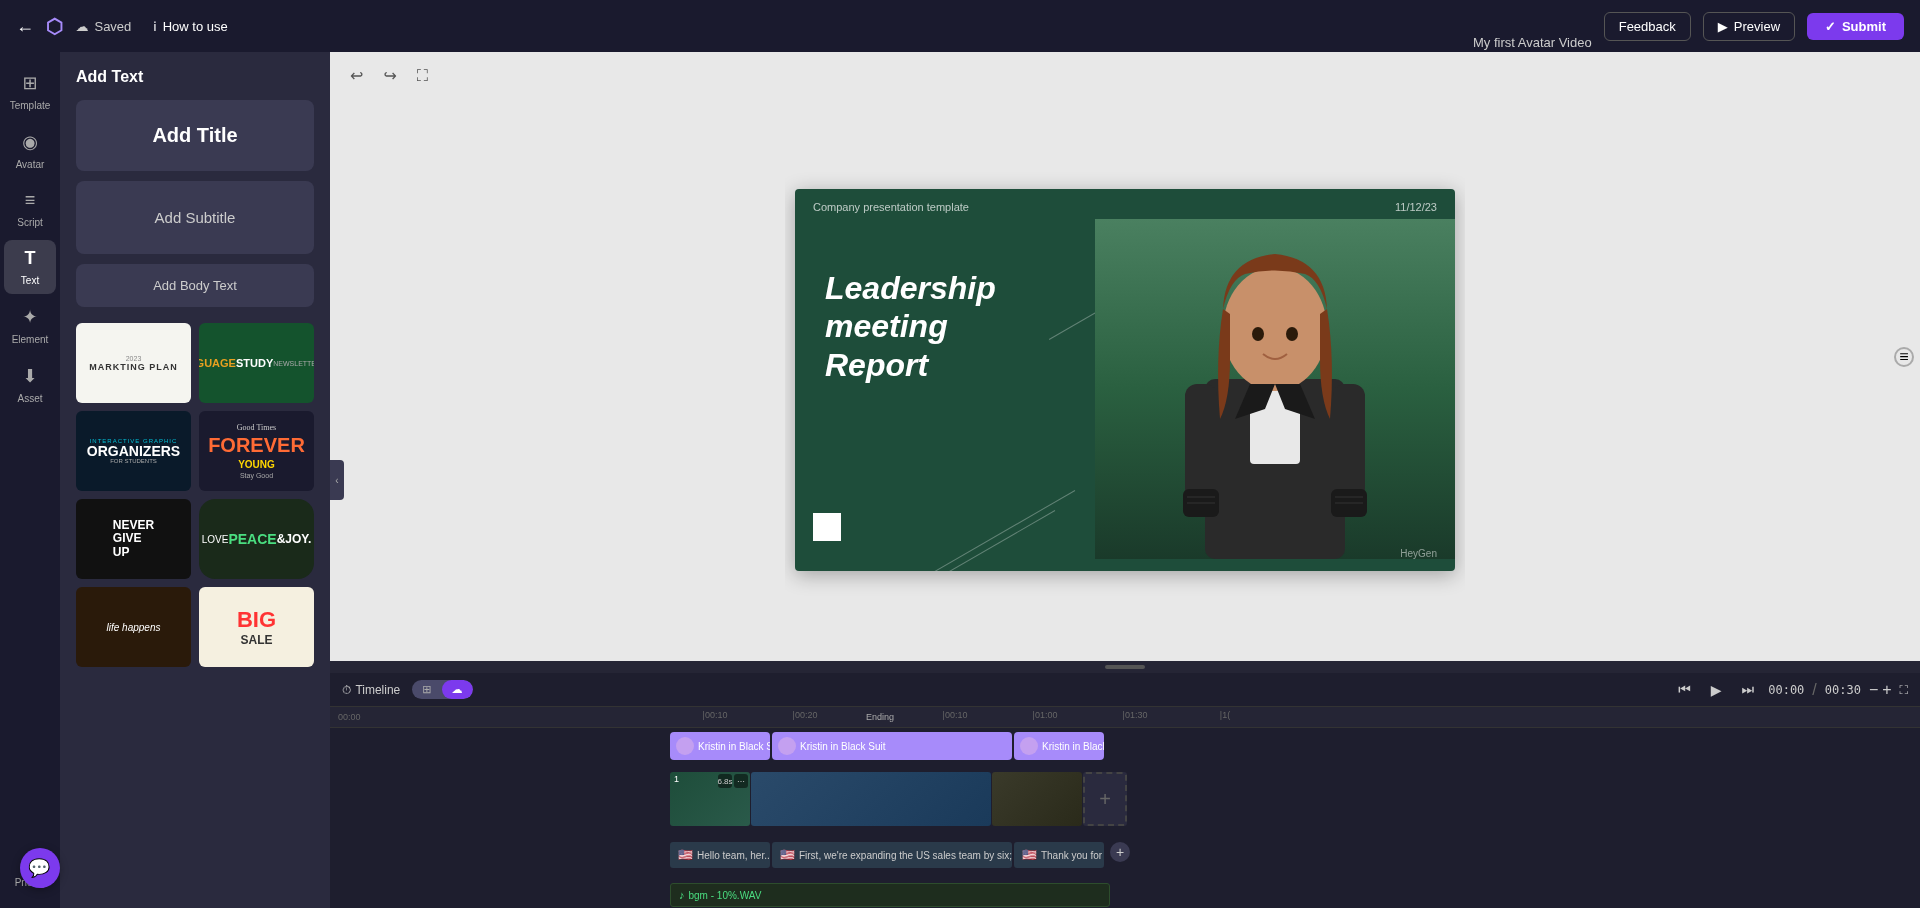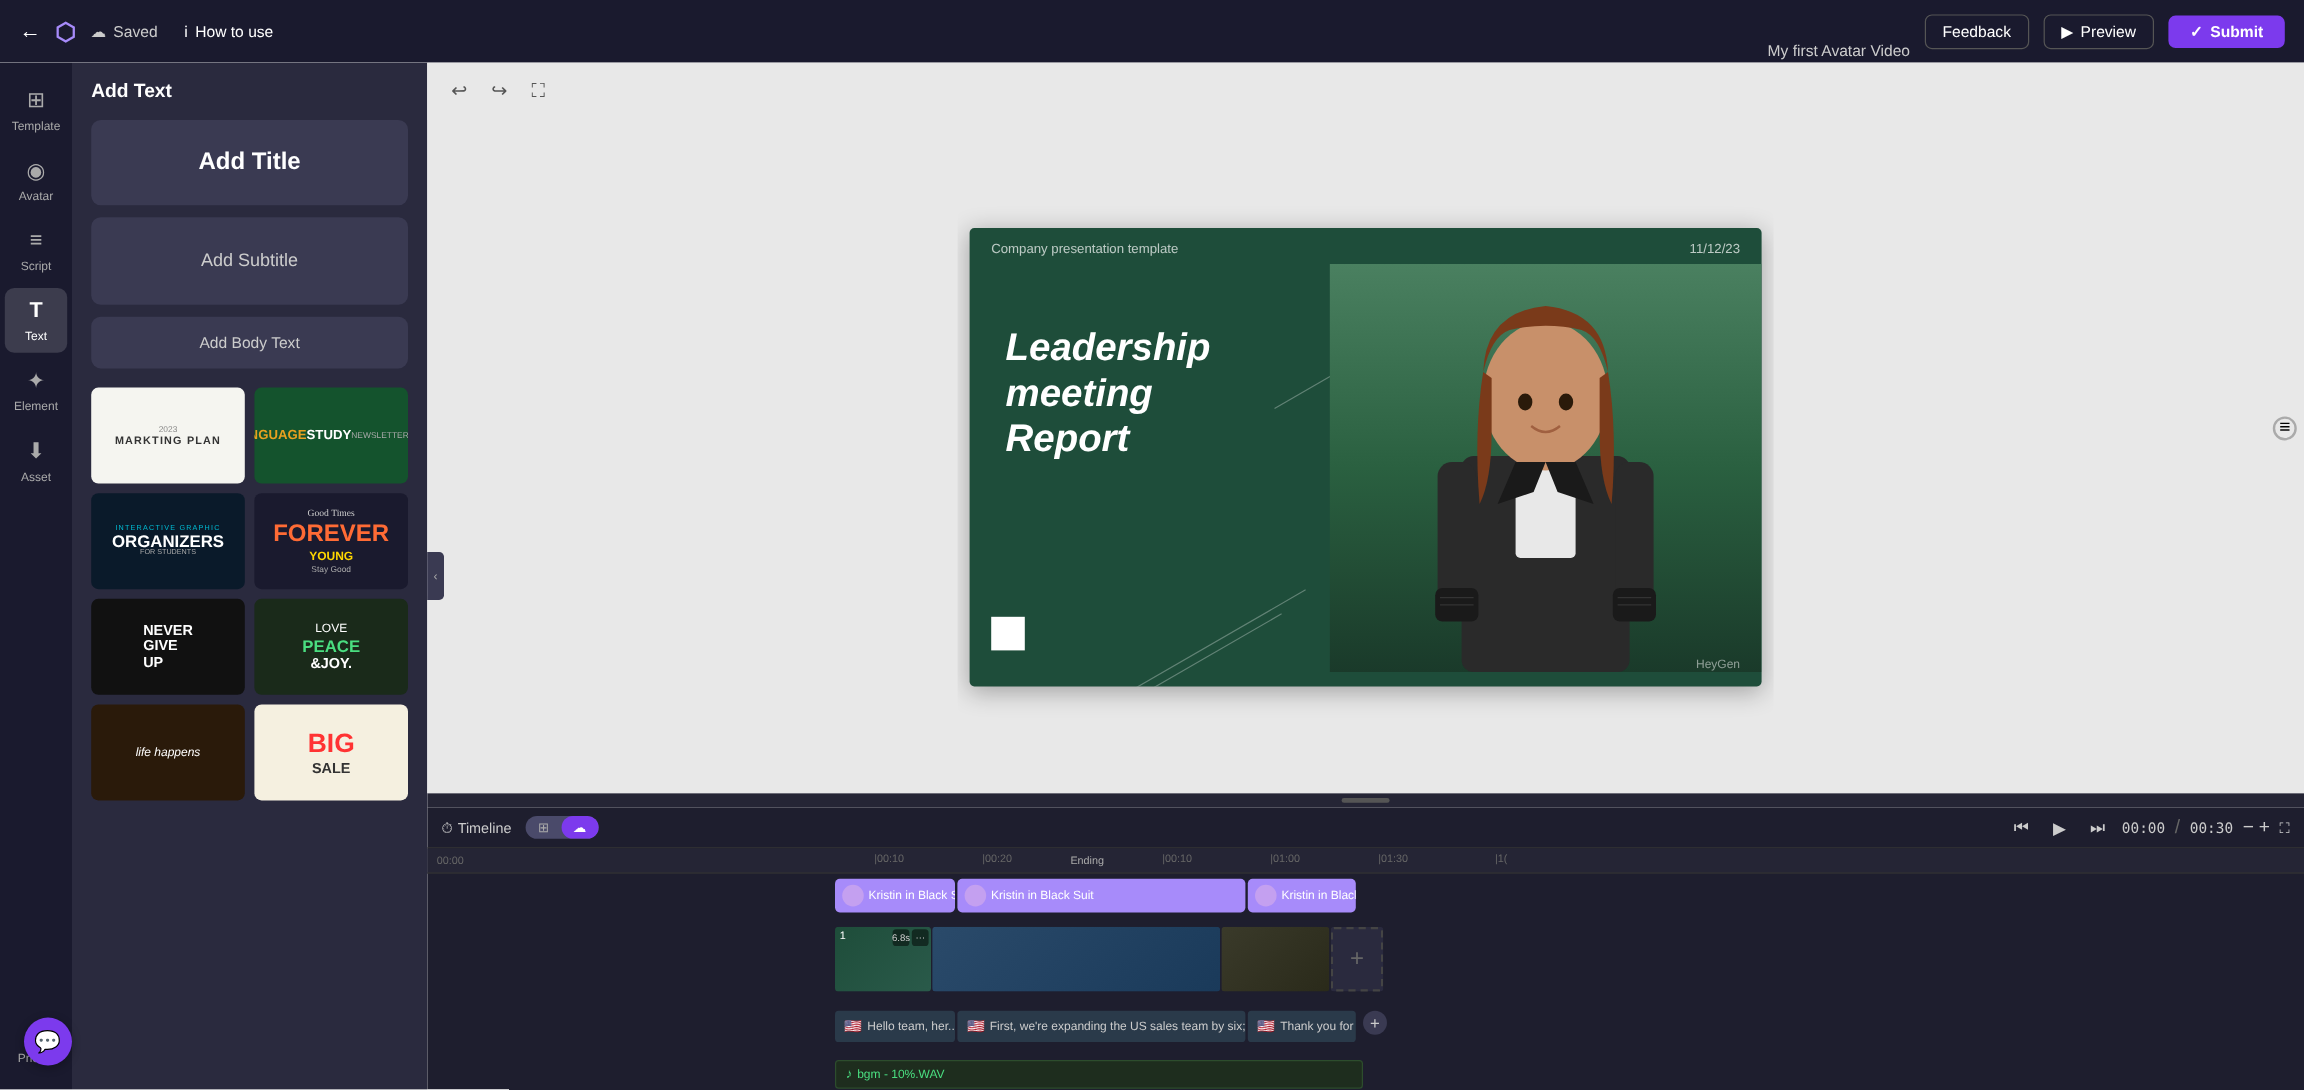--- a/index.html
+++ b/index.html
@@ -33,21 +33,21 @@
       display: flex; flex-direction: column; align-items: center; gap: 4px;
       padding: 8px 6px; border-radius: 8px; cursor: pointer; width: 52px;
       color: #aaa; font-size: 10px; text-align: center;
     }
     .sidebar-icon-item.active { background: rgba(255,255,255,0.15); color: #fff; }
     .sidebar-icon-item .icon-sym { font-size: 18px; margin-bottom: 2px; }
     .pricing-item { margin-top: auto; }
 
     
     .left-panel {
-      width: 296px; background: #2a2a3e; color: #fff; overflow-y: auto;
+      width: 270px; background: #2a2a3e; color: #fff; overflow-y: auto;
       flex-shrink: 0; padding: 16px;
     }
     .left-panel-title { font-size: 16px; font-weight: 600; margin-bottom: 14px; color: #fff; }
     .add-title-btn {
       width: 100%; background: #3a3a52; border: none; color: #fff;
       font-size: 20px; font-weight: 700; padding: 24px; border-radius: 8px;
       cursor: pointer; margin-bottom: 10px; text-align: center;
     }
     .add-subtitle-btn {
       width: 100%; background: #3a3a52; border: none; color: #ccc;
@@ -76,21 +76,21 @@
     .tmpl-3 .label { font-size: 6px; color: #00bcd4; letter-spacing: 1px; text-transform: uppercase; }
     .tmpl-3 .main { font-size: 14px; font-weight: 900; color: #fff; line-height: 1; }
     .tmpl-3 .sub { font-size: 6px; color: #aaa; }
     .tmpl-4 { background: #1a1a2e; flex-direction: column; gap: 2px; }
     .tmpl-4 .gt { font-size: 8px; color: #ccc; font-family: serif; }
     .tmpl-4 .fy { font-size: 20px; font-weight: 900; color: #ff6b35; }
     .tmpl-4 .young { font-size: 10px; font-weight: 700; color: #ffd700; }
     .tmpl-4 .sg { font-size: 7px; color: #aaa; }
     .tmpl-5 { background: #111; flex-direction: column; }
     .tmpl-5 .ngv { font-size: 12px; font-weight: 900; color: #fff; line-height: 1.1; text-align: left; padding: 4px; }
-    .tmpl-6 { background: #1a2a1a; flex-direction: column; }
+    .tmpl-6 { background: #1a2a1a; flex-direction: row; border-radius: 16px; }
     .tmpl-6 .love { font-size: 10px; color: #fff; }
     .tmpl-6 .peace { font-size: 14px; font-weight: 900; color: #4ade80; }
     .tmpl-6 .joy { font-size: 12px; font-weight: 700; color: #fff; }
     .tmpl-7 { background: #2a1a0a; flex-direction: column; }
     .tmpl-7 .lh { font-size: 10px; color: #fff; font-style: italic; }
     .tmpl-8 { background: #f5f0e0; flex-direction: column; }
     .tmpl-8 .big { font-size: 22px; font-weight: 900; color: #ff3333; }
     .tmpl-8 .sale { font-size: 12px; font-weight: 700; color: #333; }
 
     

